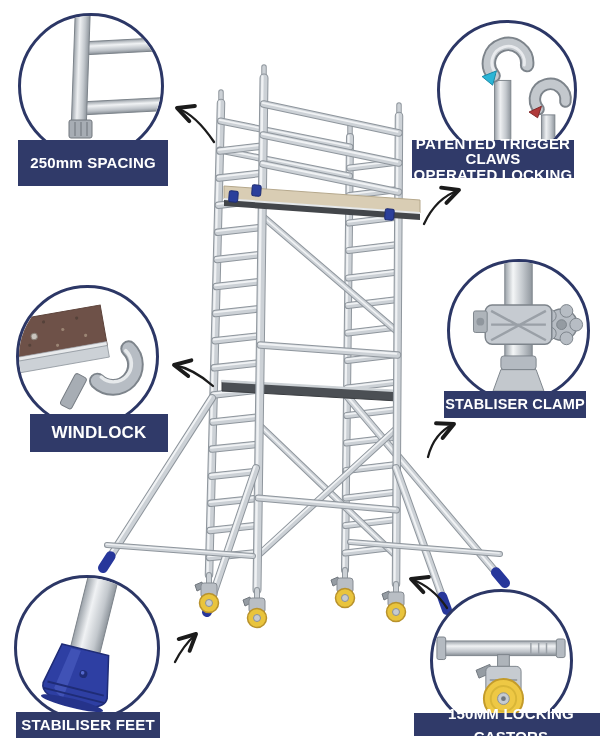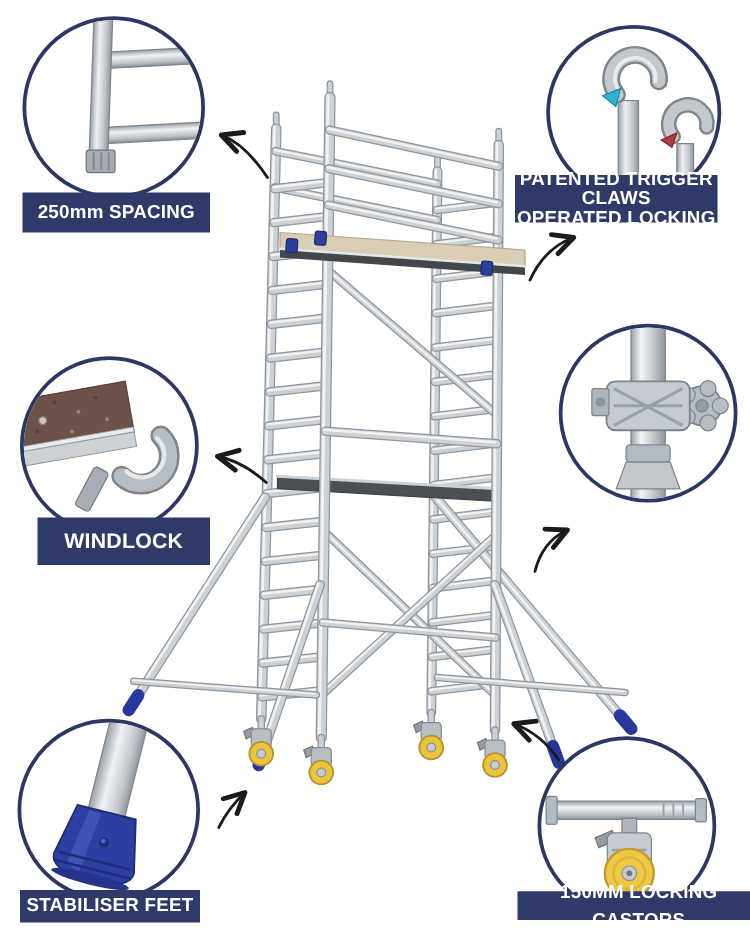--- a/index.html
+++ b/index.html
@@ -6,21 +6,21 @@
   .canvas{position:relative;width:600px;height:750px;background:#ffffff;overflow:hidden;
           font-family:"Liberation Sans",sans-serif;}
   #scene{position:absolute;left:0;top:0;z-index:1;}
   .circle{position:absolute;border-radius:50%;border:3px solid #2c3766;background:#fff;
           overflow:hidden;box-sizing:border-box;z-index:2;}
   .circle svg{position:absolute;left:0;top:0;}
   .plabel{position:absolute;background:#303a69;color:#fff;font-weight:bold;text-align:center;
           display:flex;flex-direction:column;justify-content:center;z-index:3;letter-spacing:.2px;}
   
   #c1-circle{left:18px;top:13px;width:146px;height:146px;}
-  #c1-label{left:18px;top:154px;width:150px;height:32px;font-size:15px;line-height:20px;}
+  #c1-label{left:18px;top:140px;width:150px;height:46px;font-size:15px;line-height:20px;}
   
   #c2-circle{left:437px;top:20px;width:140px;height:140px;}
   #c2-label{left:412px;top:140px;width:162px;height:38px;font-size:15px;line-height:15.5px;}
   
   #c3-circle{left:16px;top:285px;width:143px;height:143px;}
   #c3-label{left:30px;top:414px;width:138px;height:38px;font-size:17px;line-height:38px;justify-content:flex-end;}
   
   #c4-circle{left:447px;top:259px;width:143px;height:143px;}
   #c4-label{left:444px;top:391px;width:142px;height:27px;font-size:14.5px;line-height:27px;}
   
@@ -350,20 +350,23 @@
       <circle cx="102" cy="73" r="6.5" fill="#b7bdc4" stroke="#7d848b"></circle>
       <circle cx="102" cy="55" r="6.5" fill="#b7bdc4" stroke="#7d848b"></circle>
       <circle cx="119" cy="50" r="6.5" fill="#b7bdc4" stroke="#7d848b"></circle>
       <circle cx="114" cy="64" r="5" fill="#949ba2" stroke="#7d848b"></circle>
       <rect x="36" y="44" width="68" height="40" rx="7" fill="#c6cbd1" stroke="#7d848b" stroke-width="1.5"></rect>
       <path d="M42,50 L98,80 M42,80 L98,50 M42,64 L98,64" stroke="#9aa0a7" stroke-width="2.5" fill="none"></path>
       <rect x="24" y="50" width="14" height="22" rx="2" fill="#aeb4ba" stroke="#7d848b"></rect>
       <circle cx="31" cy="61" r="4" fill="#8f969d"></circle>
     </svg>
   </div>
+  <div class="plabel" id="c4-label">
+    <div>STABLISER CLAMP</div>
+  </div>
 
   <div class="circle" id="c5-circle">
     <svg width="140" height="140" viewBox="0 0 140 140">
       <defs>
         <linearGradient id="f-gv" x1="0" y1="0" x2="1" y2="0">
           <stop offset="0" stop-color="#9aa1a8"></stop>
             <stop offset="0.35" stop-color="#f0f2f4"></stop>
           <stop offset="0.75" stop-color="#c3c8cd"></stop>
             <stop offset="1" stop-color="#8f969d"></stop>
         </linearGradient>

